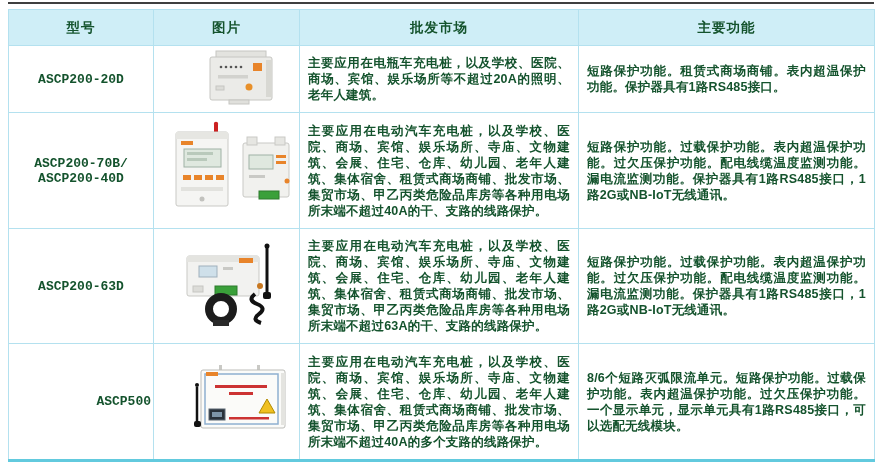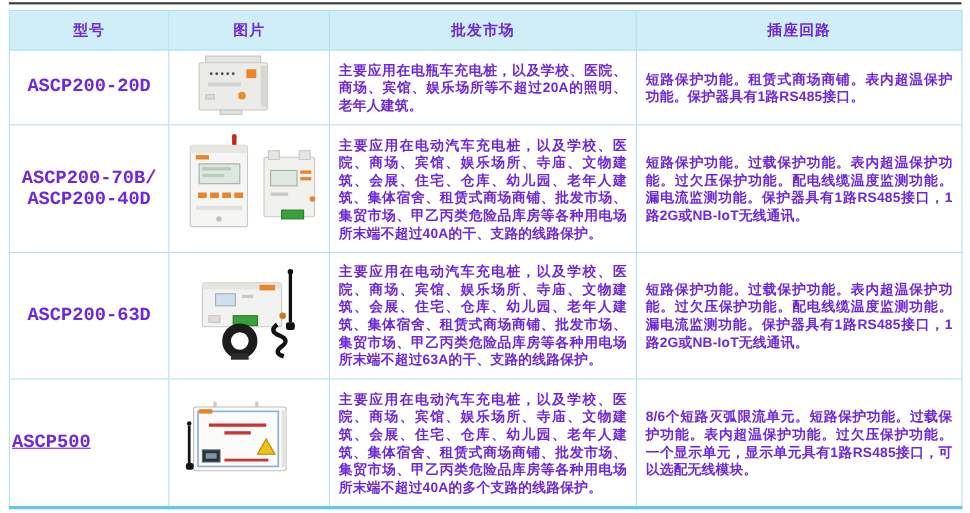--- a/index.html
+++ b/index.html
@@ -1,41 +1,41 @@
 <!DOCTYPE html>
 <html><head>
 <meta charset="utf-8">
 <style>
   html,body{margin:0;padding:0;background:#ffffff;}
   .page{
     width:882px;height:466px;background:#fff;box-sizing:border-box;
     padding:2px 8px 0 8px;position:relative;
-    font-family:"Liberation Sans","DejaVu Sans",sans-serif;color:#6d28d9;
+    font-family:"Liberation Sans","DejaVu Sans",sans-serif;color:#14532d;
   }
   .top-line{height:2px;background:#3f3f3f;margin-bottom:5px;}
   table.product-table{
     border-collapse:collapse;width:866px;table-layout:fixed;
     border:1px solid #b4e1ef;border-bottom:3px solid #62cade;
   }
   .product-table th,.product-table td{
     border:1px solid #b4e1ef;vertical-align:middle;box-sizing:border-box;
   }
   .product-table th{
     background:#cfeef7;height:36px;font-size:13.5px;font-weight:bold;
     text-align:center;letter-spacing:1px;
   }
   .col-model{width:145px;}
   .col-img{width:146px;}
   .col-app{width:279px;}
   .col-fun{width:296px;}
   td.model-cell{
     text-align:center;font-family:"Liberation Mono","DejaVu Sans Mono",monospace;
-    font-weight:bold;font-size:17px;white-space:pre-line;letter-spacing:0;
+    font-weight:bold;font-size:13px;white-space:pre-line;letter-spacing:0;
   }
-  td.photo-cell{text-align:left;padding:2px;text-decoration:underline;}
+  td.photo-cell{text-align:right;padding:2px;}
   td.text-cell{
     padding:5px 8px;font-size:12.5px;font-weight:bold;line-height:16px;
     text-align:justify;letter-spacing:0.2px;
   }
   tr.row-1{height:62px;}
   tr.row-2{height:116px;}
   tr.row-3{height:115px;}
   tr.row-4{height:117px;}
   figure{margin:0;display:inline-block;line-height:0;}
 </style>
@@ -44,21 +44,21 @@
 
 <div class="page">
   <div class="top-line"></div>
 
   <table class="product-table">
     <thead>
       <tr>
         <th class="col-model">型号</th>
         <th class="col-img">图片</th>
         <th class="col-app">批发市场</th>
-        <th class="col-fun">插座回路</th>
+        <th class="col-fun">主要功能</th>
       </tr>
     </thead>
     <tbody>
 
       <tr class="row-1">
         <td class="model-cell">ASCP200-20D</td>
         <td class="photo-cell">
           <figure>
             <svg width="112" height="58" viewBox="0 0 112 58">
               <rect x="31" y="3" width="50" height="8" fill="#e3e3df" stroke="#c6c6c2"></rect>

